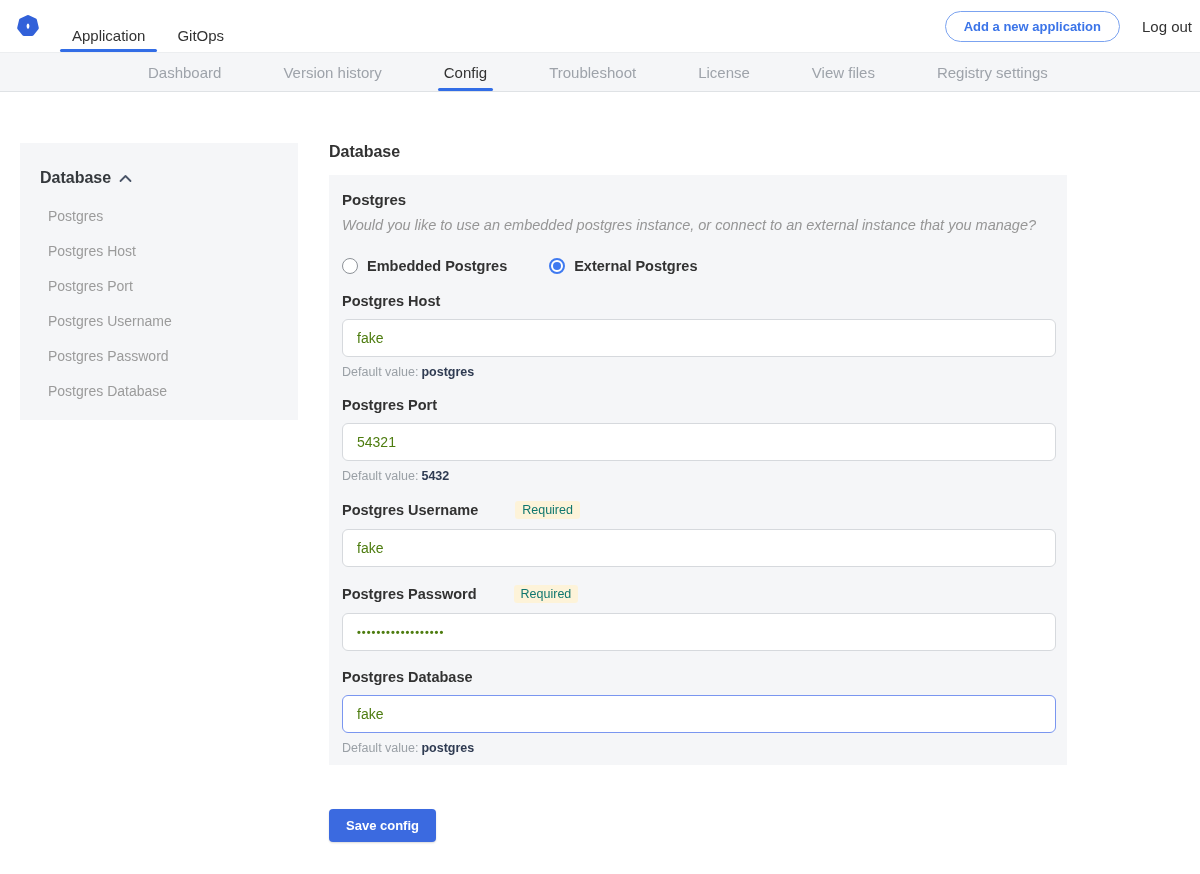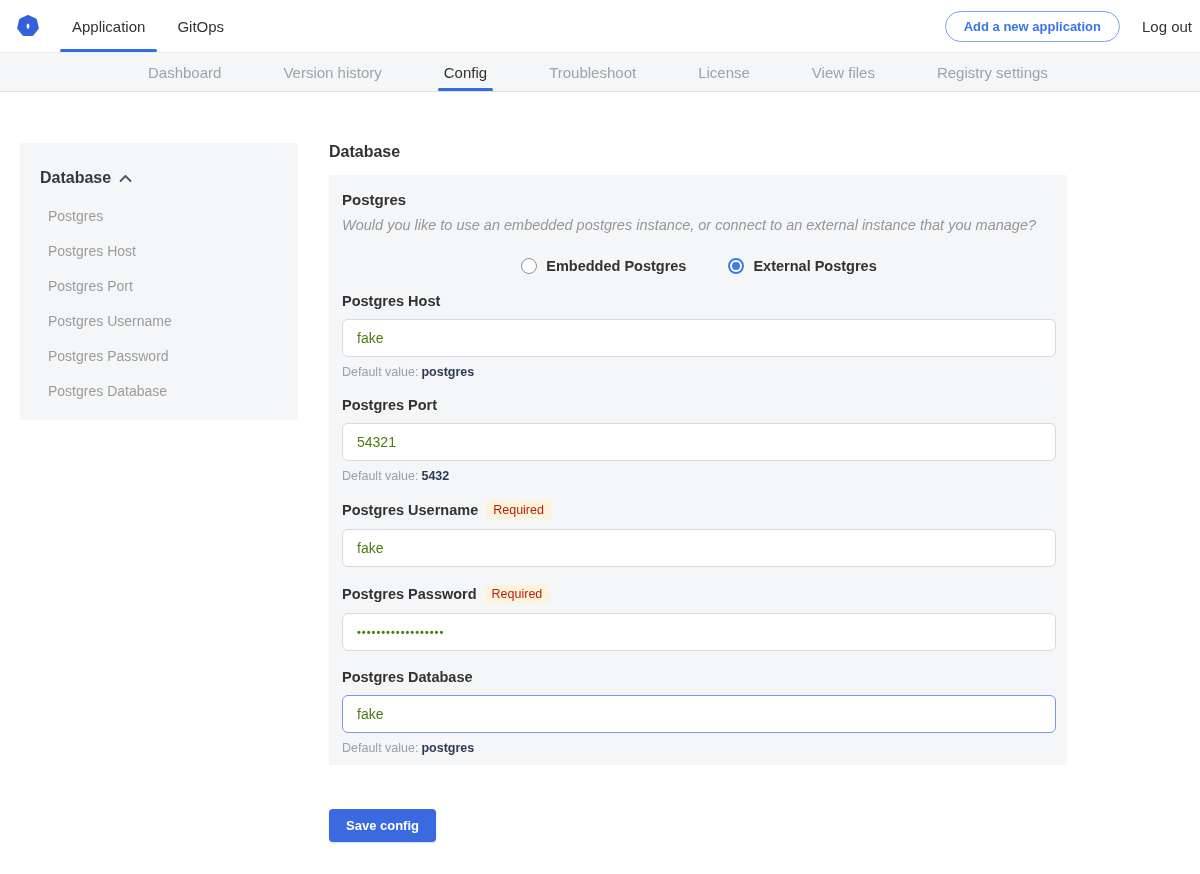--- a/index.html
+++ b/index.html
@@ -3,21 +3,21 @@
 <meta charset="utf-8">
 <style>
   * { margin:0; padding:0; box-sizing:border-box; }
   html,body { width:1200px; height:874px; background:#ffffff;
     font-family:"Liberation Sans", sans-serif; color:#323232; overflow:hidden; }
 
   
   .topnav { height:52px; background:#fff; display:flex; align-items:center; position:relative; }
   .logo-wrap { width:56px; display:flex; justify-content:center; align-items:center; }
   .top-tabs { display:flex; height:100%; align-items:center; }
-  .top-tab { height:100%; display:flex; align-items:center; padding:16px 16px; font-size:15px;
+  .top-tab { height:100%; display:flex; align-items:flex-end; padding:8px 16px; font-size:15px;
     font-weight:500; color:#323232; position:relative; cursor:pointer; }
   .top-tab.active::after { content:""; position:absolute; left:4px; right:4px; bottom:0;
     height:3px; background:#326de6; border-radius:2px; }
   .topnav-right { position:absolute; right:8px; display:flex; align-items:center; gap:22px; }
   .btn-outline-pill { border:1px solid #7ba3f0; color:#3b74e8; background:#fff; font-weight:700;
     font-size:13px; padding:7px 18px; border-radius:16px; cursor:pointer;
     font-family:"Liberation Sans", sans-serif; }
   .logout { font-size:15px; color:#323232; cursor:pointer; }
 
   
@@ -38,34 +38,34 @@
   .sidebar-item { font-size:14px; color:#9b9b9b; margin:0 0 21px 8px; cursor:pointer; line-height:14px; }
   .sidebar-item:last-child { margin-bottom:0; }
 
   .main { margin-left:31px; width:738px; }
   .main-title { font-size:16px; font-weight:700; color:#323232; margin-bottom:14px; }
 
   .card { background:#f5f6f8; padding:16px 11px 10px 13px; }
   .section-heading { font-size:15px; font-weight:700; color:#323232; margin-bottom:9px; }
   .section-desc { font-size:14.5px; color:#969696; margin-bottom:25px;font-style:italic; }
 
-  .radio-row { display:flex; align-items:center; gap:42px; margin-bottom:19px;justify-content:center; }
+  .radio-row { display:flex; align-items:center; gap:42px; margin-bottom:19px; }
   .radio-opt { display:flex; align-items:center; gap:9px; cursor:pointer; }
   .radio-circle { width:16px; height:16px; border-radius:50%; border:1px solid #8d9298;
     background:#fff; position:relative; flex:none; }
   .radio-circle.selected { border:2px solid #3f7af0; }
   .radio-circle.selected::after { content:""; position:absolute; left:50%; top:50%;
     width:8px; height:8px; margin:-4px 0 0 -4px; border-radius:50%; background:#3f7af0; }
   .radio-label { font-size:14.5px; font-weight:700; color:#323232; }
 
   .field { margin-bottom:18px; }
   .field-label-row { display:flex; align-items:center; gap:8px; margin-bottom:10px; }
   .field-label { font-size:14.5px; font-weight:700; color:#323232; }
-  .required-badge { font-size:12.5px; color:#b91c1c; background:#fdf3d9; padding:2px 7px;
-    border-radius:3px; }
+  .required-badge { font-size:12.5px; color:#0f766e; background:#fdf3d9; padding:2px 7px;
+    border-radius:3px;margin-left:29px; }
   .text-input { width:100%; height:38px; background:#fff; border:1px solid #d6d9dd;
     border-radius:6px; padding:0 14px; font-size:14px; color:#4d7c0f;
     font-family:"Liberation Sans", sans-serif; outline:none; }
   .text-input.focused { border:1px solid #7a96f0; }
   .text-input.password { font-size:11px; letter-spacing:1px; font-weight:700; }
   .helper { margin-top:8px; font-size:12.5px; color:#9aa0a6; }
   .helper b { color:#2f3b52; font-weight:700; margin-left:3px; }
 
   .save-btn { margin:44px 0 8px 0; background:#3b6ae0; color:#fff; font-weight:700; font-size:13px;
     border:none; border-radius:4px; padding:9px 17px; cursor:pointer;

